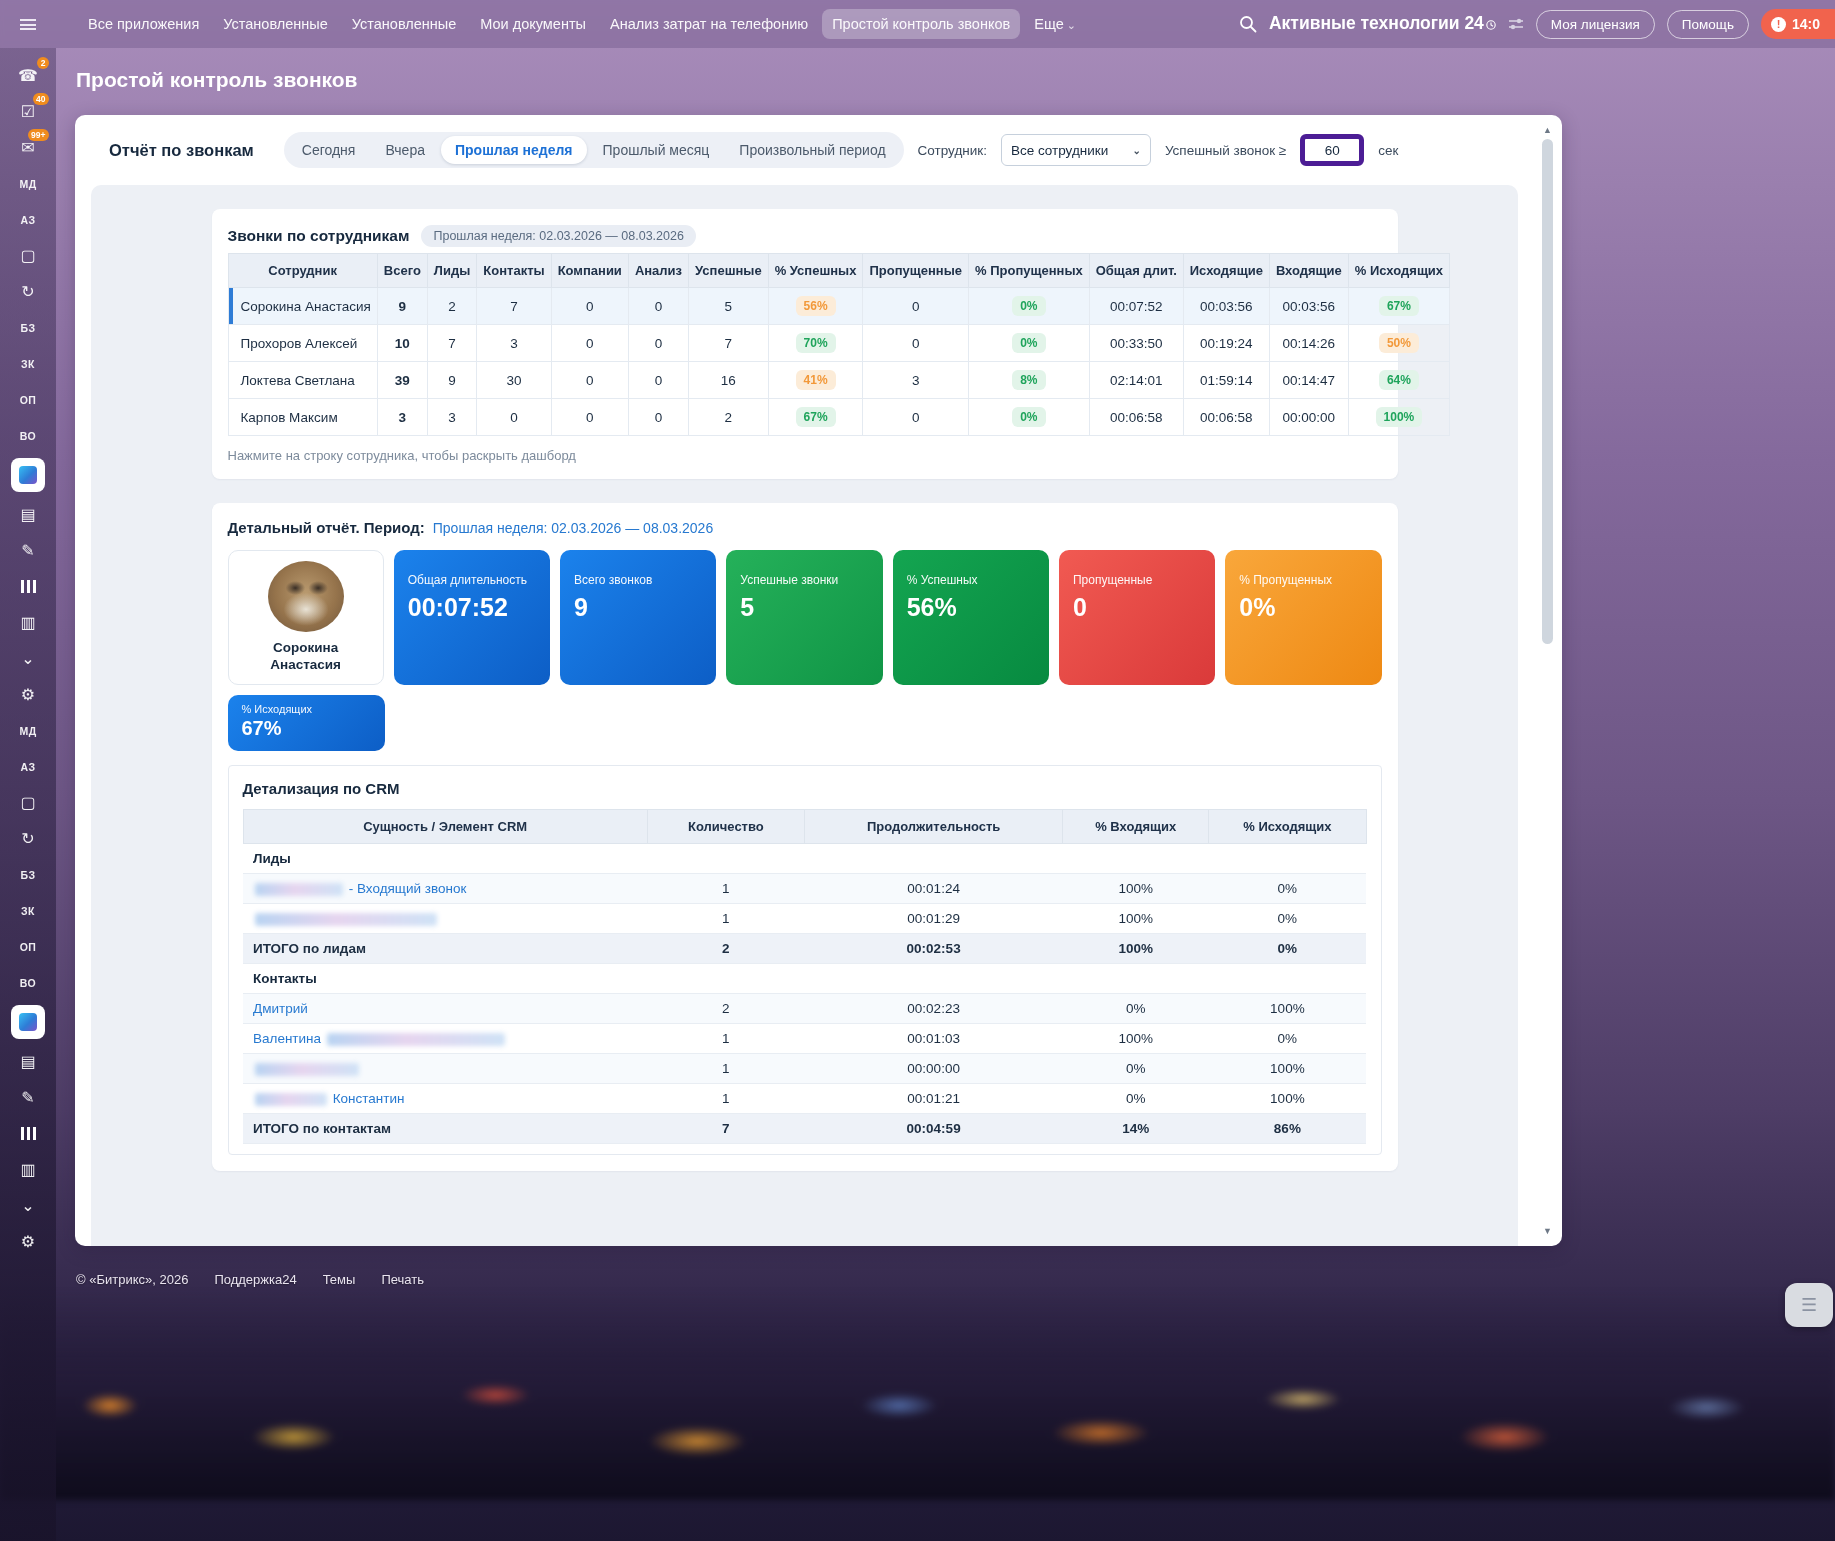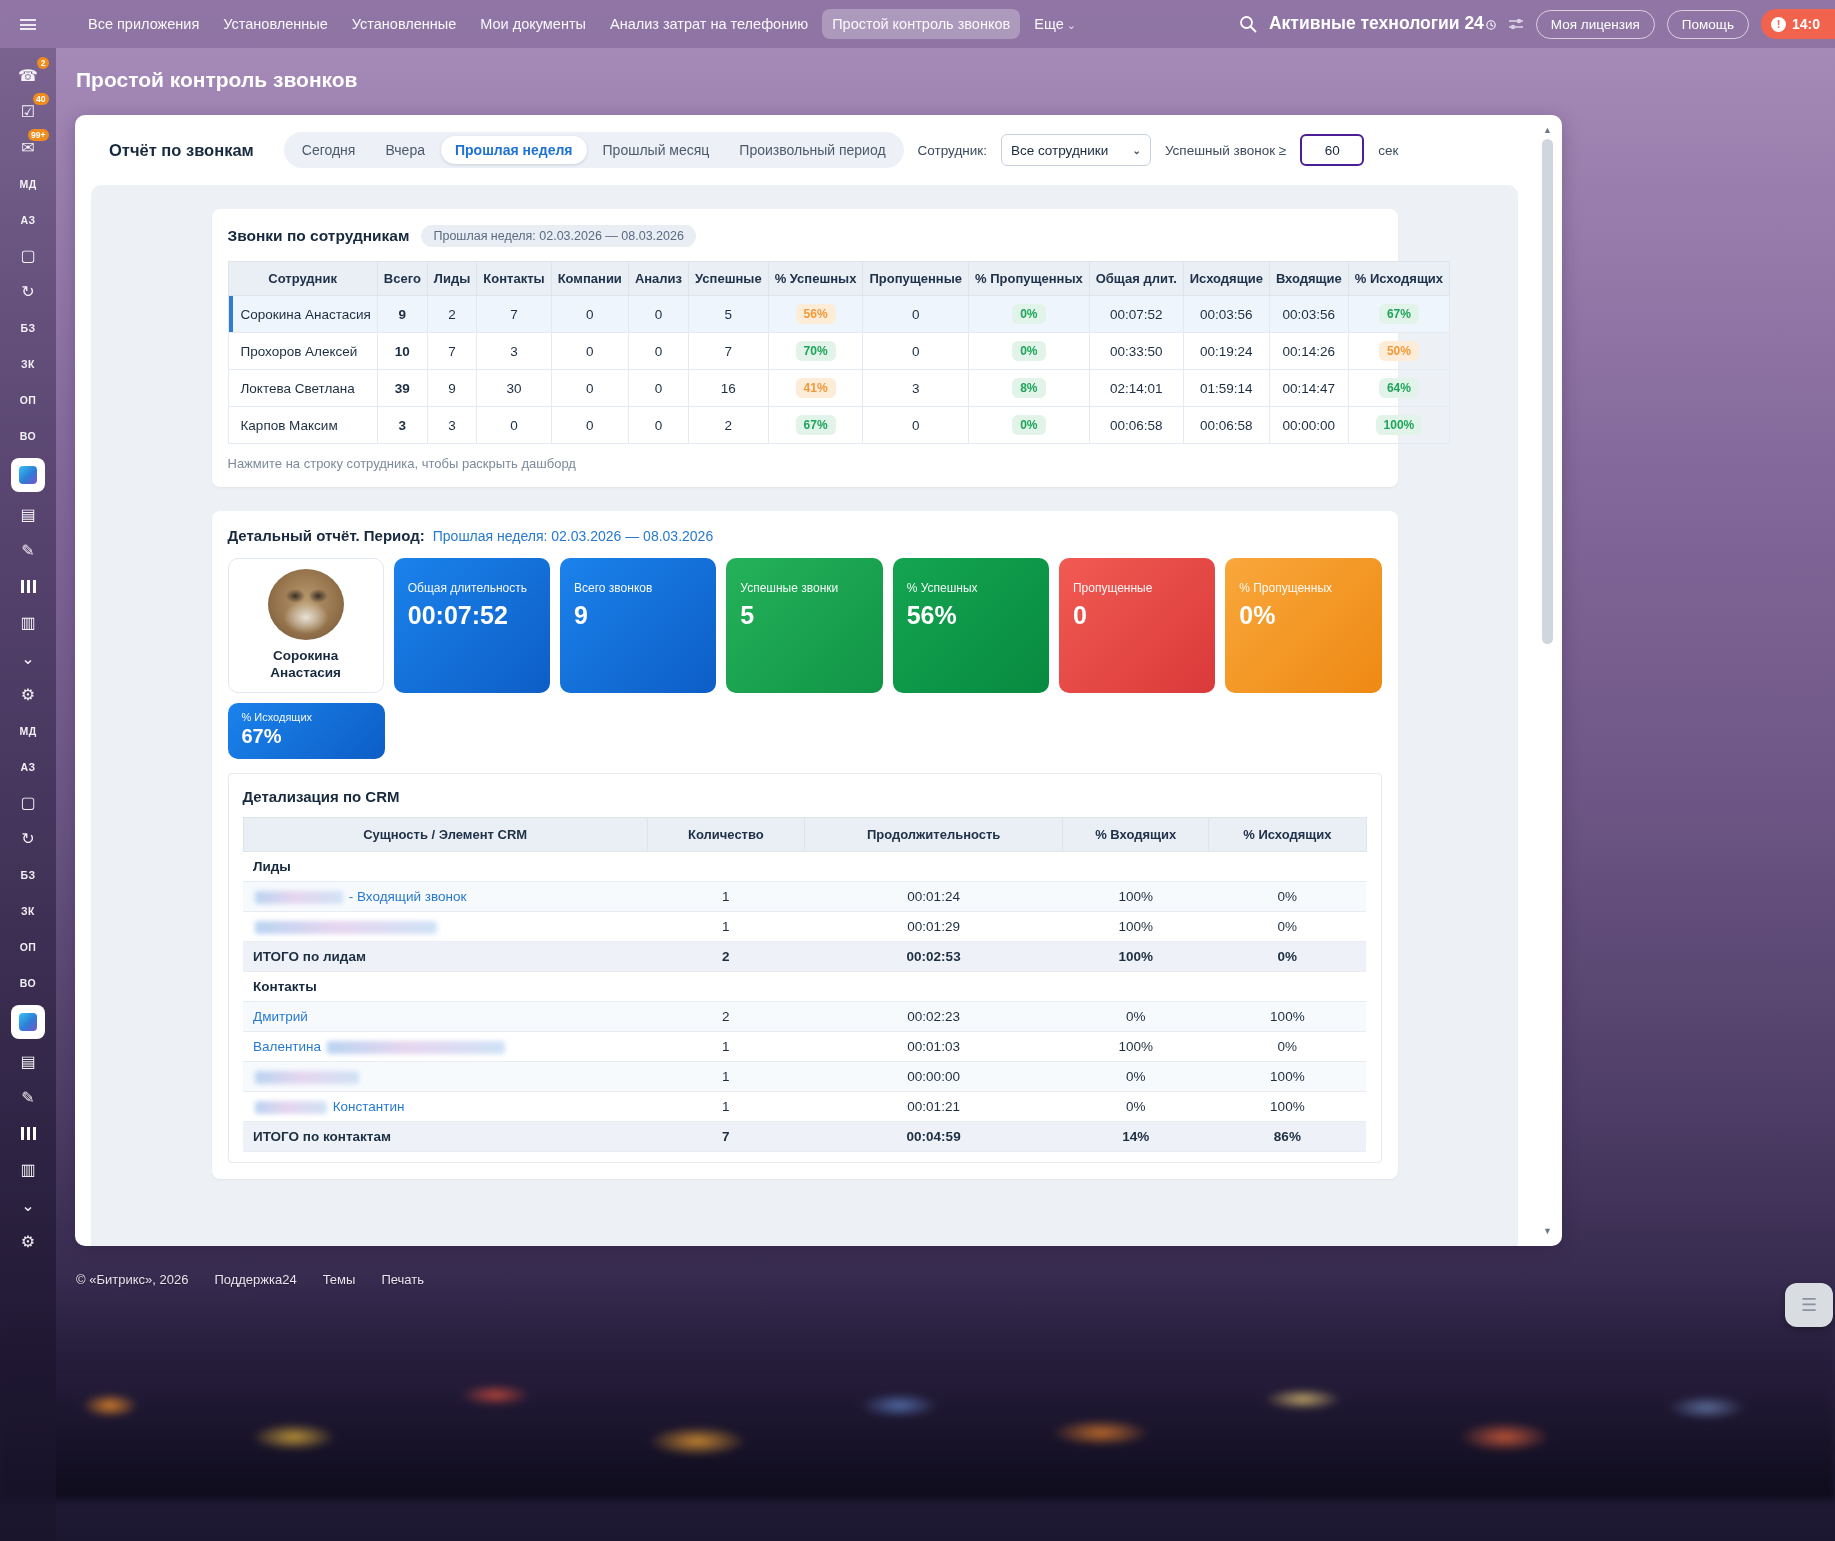--- a/index.html
+++ b/index.html
@@ -74,38 +74,38 @@
   .mc-header { height:70px; display:flex; align-items:center; padding:0 34px; gap:14px; }
   .mc-title { font-size:16.5px; font-weight:bold; color:#17293e; margin-right:16px; }
   .tabs { background:#edf0f6; border-radius:18px; display:flex; align-items:center; padding:4px; gap:2px; }
   .tab { font-size:14px; color:#4c5a6b; padding:6px 14px; border-radius:15px; cursor:pointer; white-space:nowrap; }
   .tab.active { background:#fff; color:#1d71d6; font-weight:bold; box-shadow:0 1px 3px rgba(40,60,90,.18); }
   .emp-filter-label, .succ-label, .succ-unit { font-size:13.5px; color:#3c4b5d; white-space:nowrap; }
   .select-box { border:1px solid #c6d0dc; border-radius:6px; background:#fff; height:32px; min-width:150px;
     display:flex; align-items:center; justify-content:space-between; padding:0 9px; font-size:13.5px;
     color:#17293e; cursor:pointer; gap:10px; }
   .select-box .chev { font-size:10px; color:#404d5c; font-weight:bold; }
-  .num-input { border:2px solid #4c1d95; border-radius:6px; width:64px; height:32px; text-align:center;
+  .num-input { border:5px solid #4c1d95; border-radius:6px; width:64px; height:32px; text-align:center;
     font-size:13.5px; color:#17293e; font-family:"Liberation Sans",sans-serif; }
 
   .mc-body { position:absolute; left:16px; right:44px; top:70px; bottom:0; background:#edf0f5;
     border-radius:10px 10px 0 0; overflow:hidden; }
   .panel { width:1186px; margin:24px auto 0; background:#fff; border-radius:8px; padding:16px;
     box-shadow:0 1px 2px rgba(50,70,100,.06); }
 
   
   .mc-scrollbar { position:absolute; right:7px; top:8px; bottom:8px; width:15px; z-index:12;
     display:flex; flex-direction:column; align-items:center; }
   .mc-scrollbar .arr { color:#6d7886; font-size:9px; line-height:14px; cursor:pointer; }
   .mc-scrollbar .track { flex:1; width:11px; position:relative; }
   .mc-scrollbar .thumb { position:absolute; top:2px; left:0; width:11px; height:505px; background:#cfd6de;
     border-radius:6px; cursor:grab; }
 
   
-  .panel-title-row { display:flex; align-items:center; gap:12px; margin-bottom:14px; }
+  .panel-title-row { display:flex; align-items:center; gap:12px; margin-bottom:6px; }
   .panel-title { font-size:15.5px; font-weight:bold; color:#17293e; }
   .period-pill { background:#e9edf4; color:#5a6b80; font-size:12.5px; border-radius:12px; padding:4px 12px; }
   table.emp { width:100%; border-collapse:collapse; border:1px solid #dde4ec; }
   table.emp th { background:#eaeff6; font-size:13px; color:#20324a; font-weight:bold; padding:9px 6px;
     border:1px solid #dde4ec; white-space:nowrap; }
   table.emp td { font-size:13.5px; color:#1d2e42; padding:8px 6px; border:1px solid #e4eaf1;
     text-align:center; white-space:nowrap; }
   table.emp td.name { text-align:left; padding-left:12px; }
   table.emp td.total { font-weight:bold; }
   table.emp tr.sel td { background:#eef5fc; }

